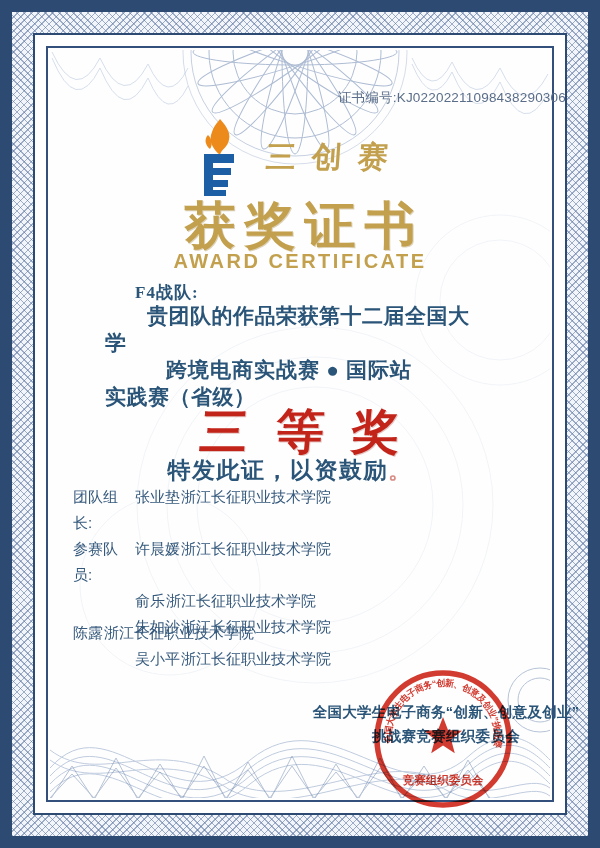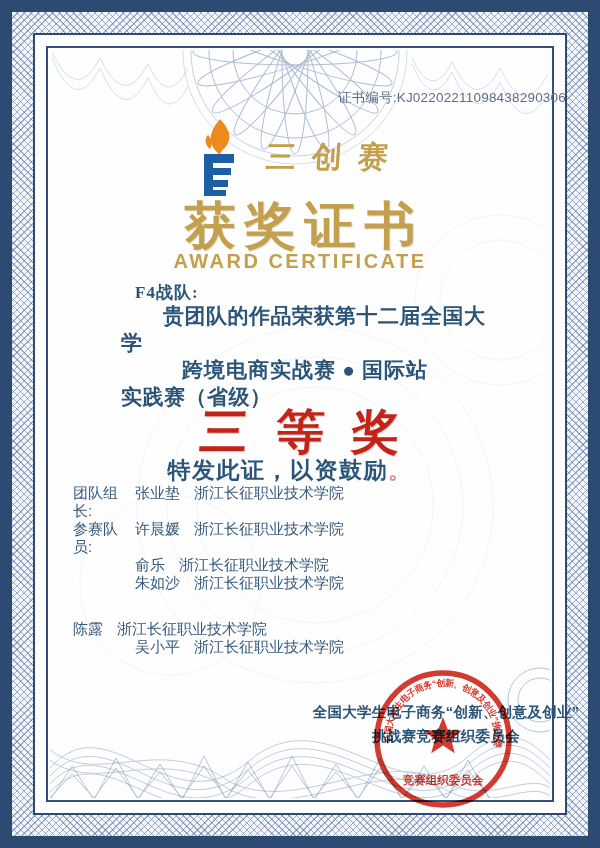--- a/index.html
+++ b/index.html
@@ -47,43 +47,42 @@
   .recipient{
     position:absolute;top:281px;left:95px;
     font-family:"Liberation Serif","DejaVu Serif",serif;
     font-size:17px;font-weight:bold;color:#2a5578;letter-spacing:1px;margin-left:40px;
   }
   .body-block{
     position:absolute;top:303px;left:105px;width:368px;
     font-family:"Liberation Serif","DejaVu Serif",serif;
     font-size:21px;font-weight:bold;color:#2a5578;line-height:27px;
     letter-spacing:.5px;
-    margin-left:16px;
   }
   .body-line-1{text-indent:42px;}
   .body-line-3{text-align:center;letter-spacing:1px;}
   .award{
     position:absolute;top:400px;left:0;width:100%;text-align:center;
     font-family:"Liberation Serif","DejaVu Serif",serif;
     font-size:48px;font-weight:bold;color:#c3241a;
     letter-spacing:28px;text-indent:28px;
     transform:skewX(-5deg);
     text-shadow:1px 1px 0 rgba(150,30,20,.25);
   }
   .closing{
     position:absolute;top:455px;left:0;width:100%;text-align:center;
     font-family:"Liberation Serif","DejaVu Serif",serif;
     font-size:23px;font-weight:bold;color:#2a5578;letter-spacing:1.5px;
     transform:translateX(-10px);
   }
   .closing .period{color:#d98c85;}
   .roster{position:absolute;left:73px;font-size:15px;color:#35597c;}
-  .roster .row{display:flex;align-items:baseline;line-height:18px;}
+  .roster .row{display:flex;align-items:baseline;line-height:26px;}
   .roster .lbl{width:62px;flex:none;}
-  .roster .nm{margin-right:14px;}
+  .roster .nm{margin-right:1px;}
   .team-block{top:484px;}
   .advisor-block{top:620px;line-height:29px;}
   .issuer{
     position:absolute;top:701px;left:306px;width:280px;text-align:center;
     font-size:14.5px;font-weight:bold;color:#2a5578;line-height:23.5px;
     letter-spacing:.3px;
   }
   .issuer .date{letter-spacing:1.5px;}
   .stamp{position:absolute;left:368px;top:664px;mix-blend-mode:multiply;opacity:.92;}
 </style>

